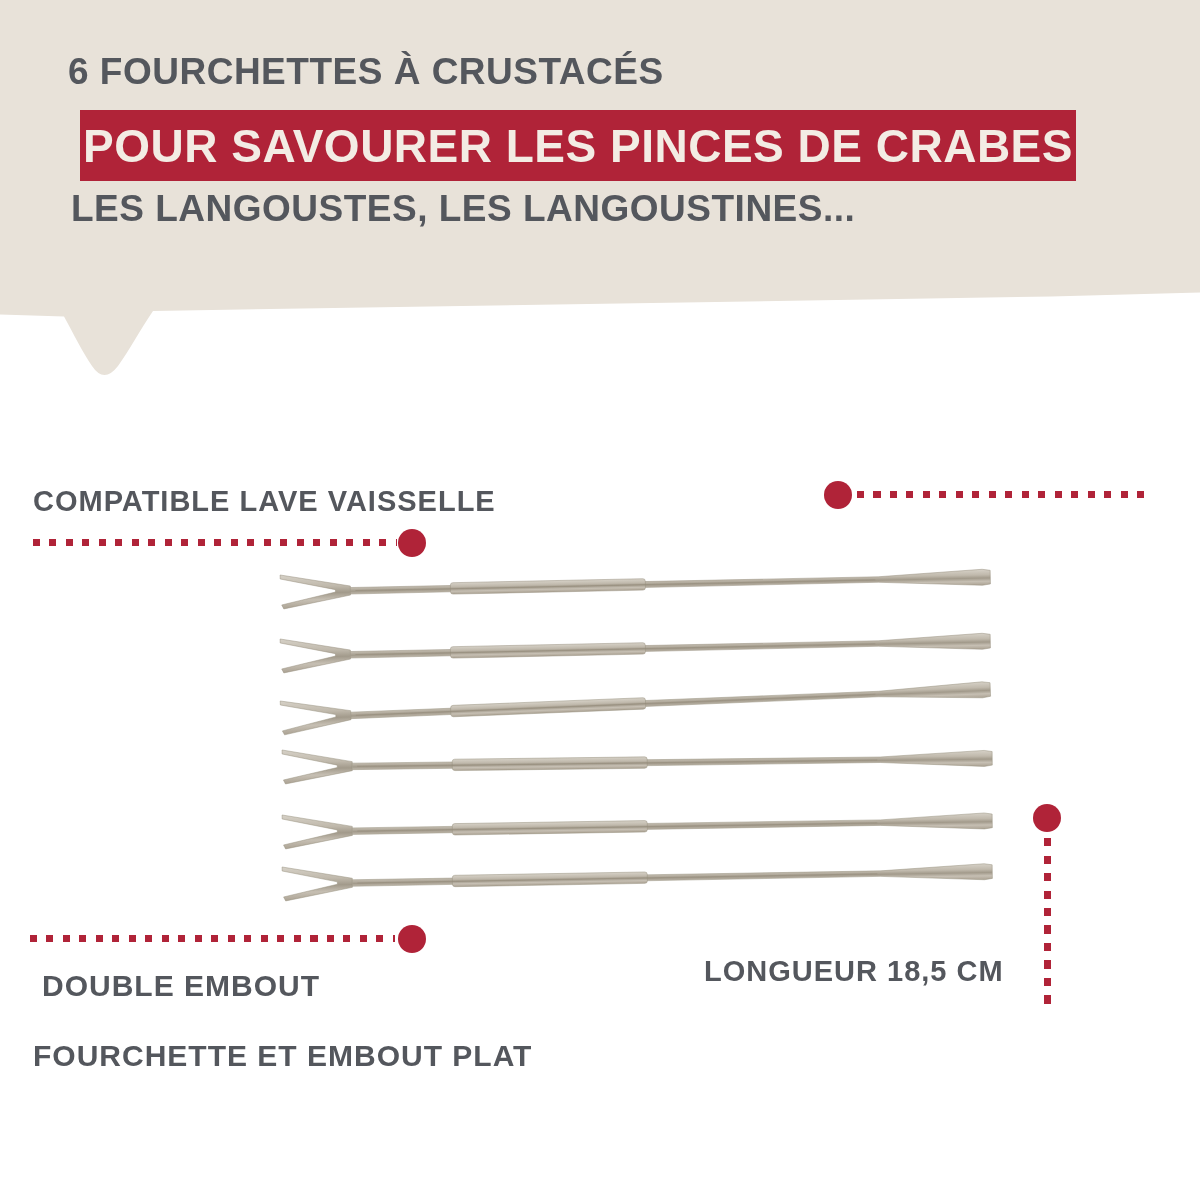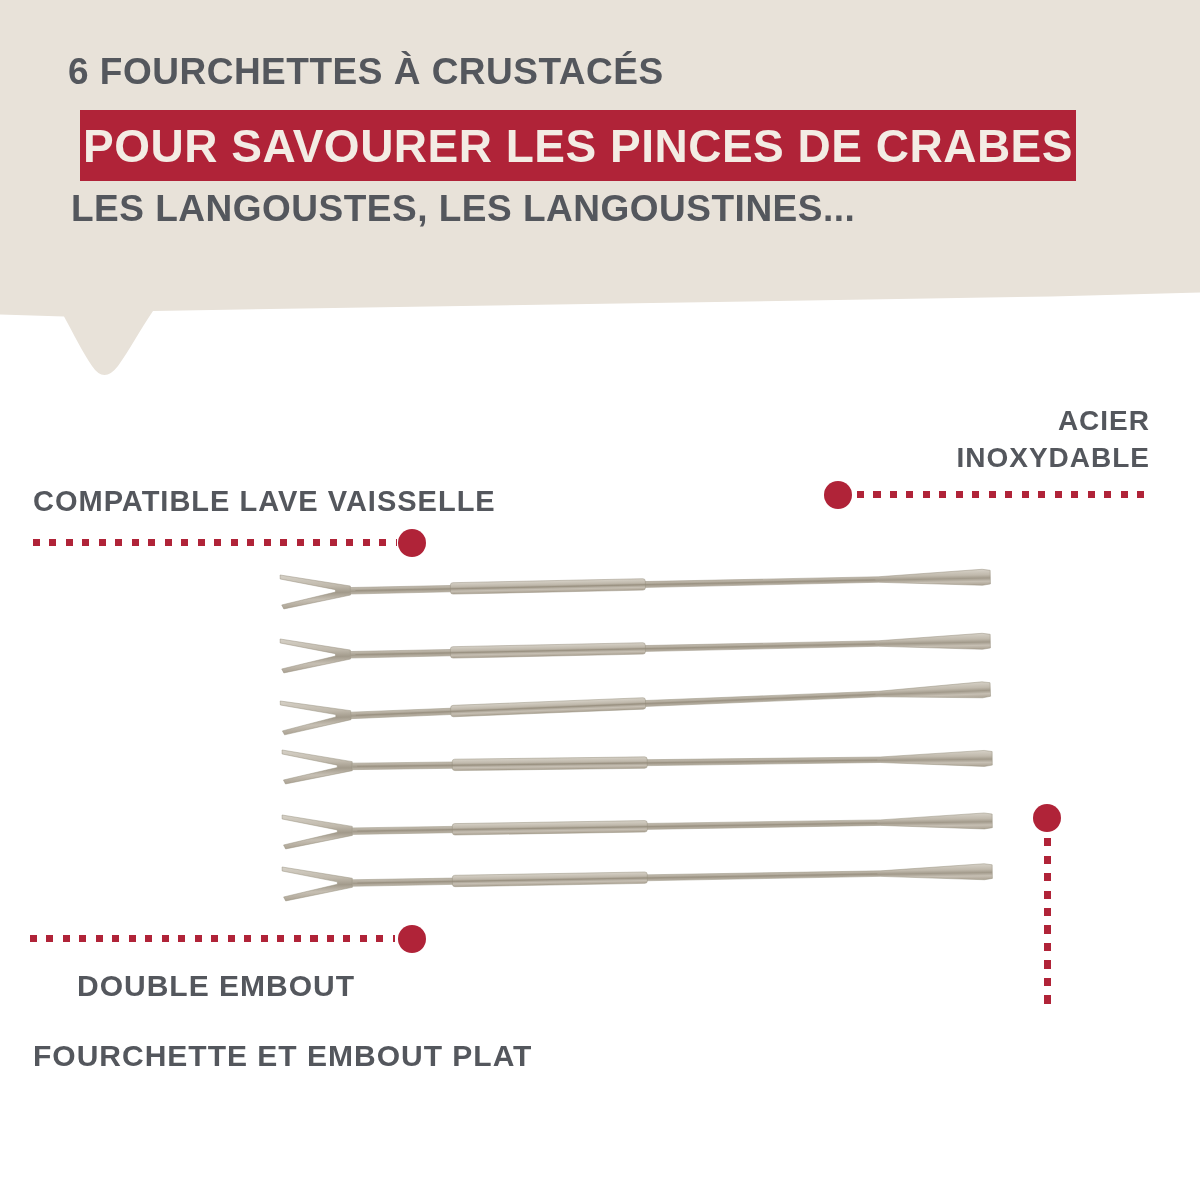--- a/index.html
+++ b/index.html
@@ -18,21 +18,21 @@
   .banner{
     position:absolute;left:80px;top:110px;width:996px;height:71px;background:var(--red);
     display:flex;align-items:center;justify-content:center;
   }
   .banner span{font-size:46px;letter-spacing:0.5px;color:var(--banner-text);white-space:nowrap;}
   .subtitle{position:absolute;left:71px;top:190px;font-size:37px;letter-spacing:0.5px;line-height:1;white-space:nowrap;}
 
   .label{position:absolute;font-size:29px;letter-spacing:1px;line-height:1;white-space:nowrap;}
   .label.material{top:402px;right:50px;text-align:right;font-size:28px;line-height:37px;}
   .label.dishwasher{left:33px;top:487px;}
-  .label.doubletip1{left:42px;top:971px;font-size:30px;margin-left:35px;}
+  .label.doubletip1{left:42px;top:971px;font-size:30px;}
   .label.doubletip2{left:33px;top:1016px;font-size:30px;margin-top:25px;}
   .label.length{left:704px;top:957px;}
 
   .dotline{
     position:absolute;height:7px;
     background:repeating-linear-gradient(90deg,var(--red) 0 7px,transparent 7px 16.5px);
   }
   .dotline.v{
     width:7px;height:auto;
     background:repeating-linear-gradient(180deg,var(--red) 0 8px,transparent 8px 17.5px);
@@ -52,24 +52,20 @@
              C83,353 73,333 64,316.5
              L0,314.5 Z" fill="#e8e2d9"></path>
   </svg>
 
   <div class="title">6 FOURCHETTES À CRUSTACÉS</div>
   <div class="banner">
     <span>POUR SAVOURER LES PINCES DE CRABES</span>
   </div>
   <div class="subtitle">LES LANGOUSTES, LES LANGOUSTINES...</div>
 
-  <div class="label material">
-    <div>ACIER</div>
-    <div>INOXYDABLE</div>
-  </div>
   <div class="dotcircle" style="left:824px;top:481px;"></div>
   <div class="dotline" style="left:857px;top:491px;width:293px;"></div>
 
   <div class="label dishwasher">COMPATIBLE LAVE VAISSELLE</div>
   <div class="dotline" style="left:33px;top:539px;width:364px;"></div>
   <div class="dotcircle" style="left:398px;top:529px;"></div>
 
   <svg class="forks" viewBox="0 0 1200 1200" aria-hidden="true">
     <defs>
       <linearGradient id="metal" x1="0" y1="0" x2="0" y2="1">
@@ -96,16 +92,17 @@
     <use href="#fork" xlink:href="#fork" transform="translate(282,745) rotate(-0.7)"></use>
     <use href="#fork" xlink:href="#fork" transform="translate(282,810) rotate(-0.9)"></use>
     <use href="#fork" xlink:href="#fork" transform="translate(282,862) rotate(-1.0)"></use>
   </svg>
 
   <div class="dotline" style="left:30px;top:935px;width:365px;"></div>
   <div class="dotcircle" style="left:398px;top:925px;"></div>
   <div class="label doubletip1">DOUBLE EMBOUT</div>
   <div class="label doubletip2">FOURCHETTE ET EMBOUT PLAT</div>
 
+  <div class="label length">LONGUEUR 18,5 CM</div>
   <div class="dotcircle" style="left:1033px;top:804px;"></div>
   <div class="dotline v" style="left:1044px;top:838px;height:166px;"></div>
 
 </div>
 
 </body></html>

